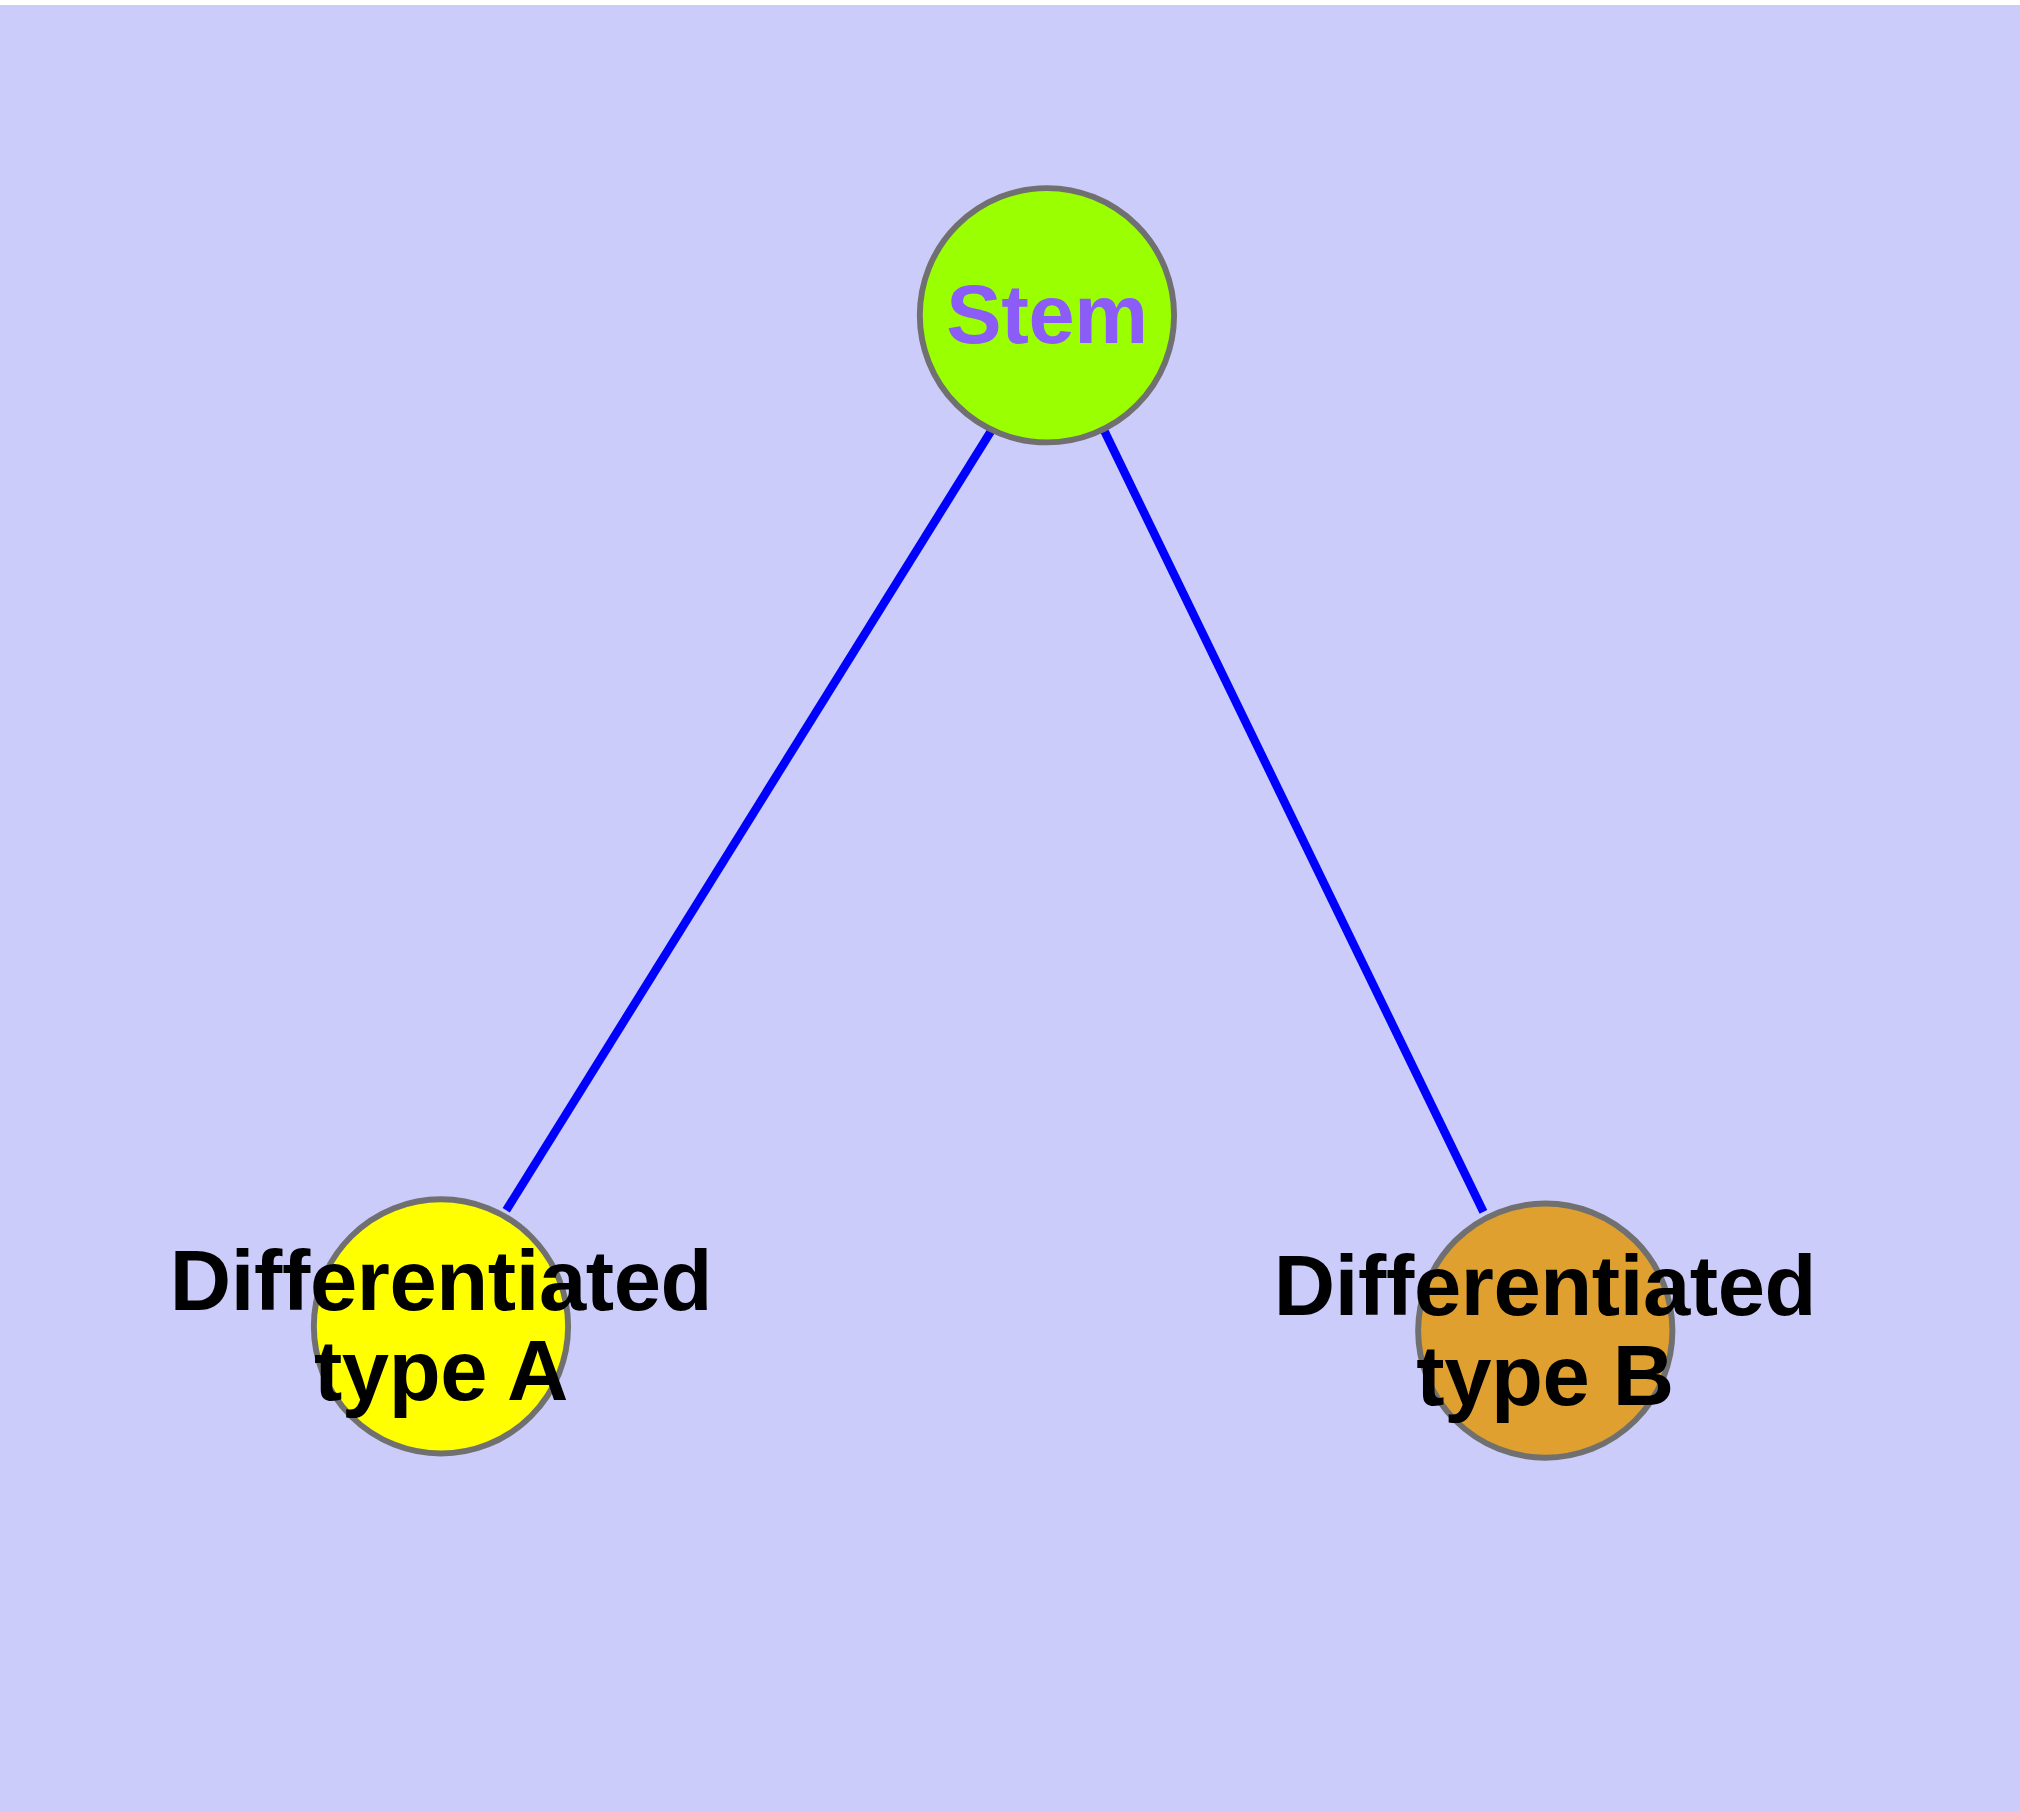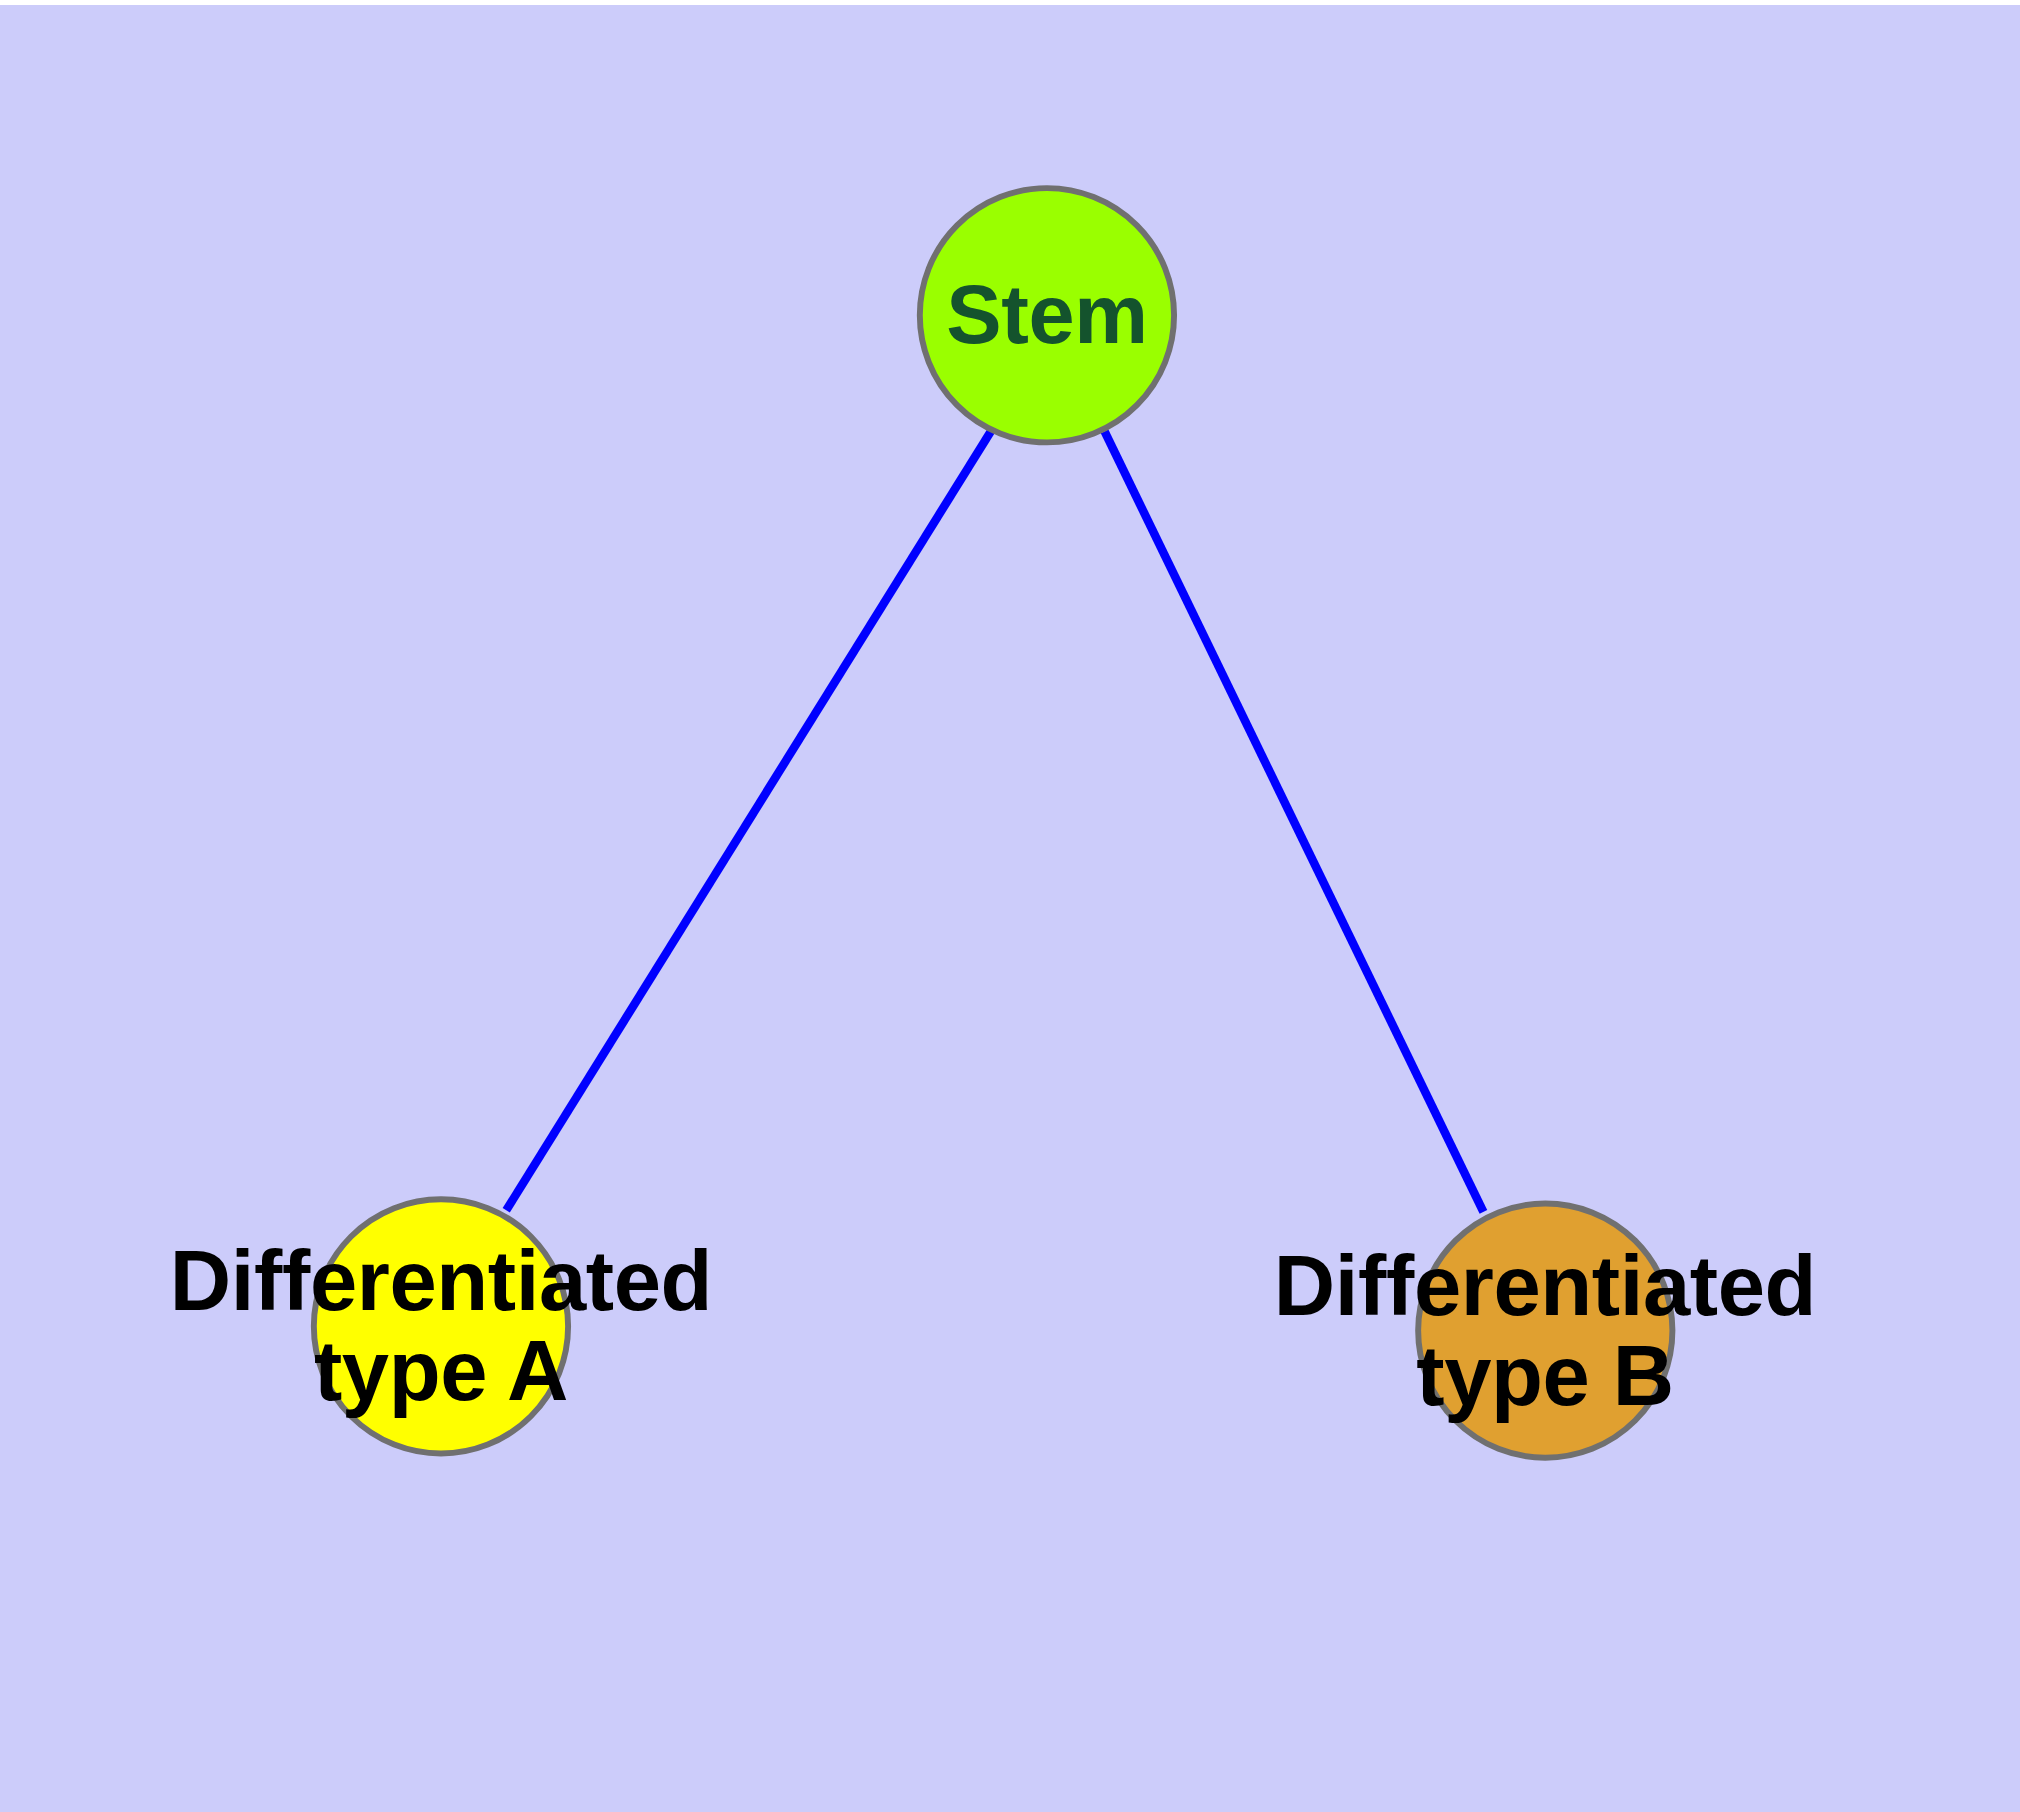--- a/index.html
+++ b/index.html
@@ -82,21 +82,21 @@
       <line class="edge-line" x1="1303" y1="509" x2="1750" y2="1430" stroke="#0000ff"></line>
     </g>
 
     <g>
       <circle class="node-circle" cx="1235" cy="372" r="150" fill="#9aff00" stroke="#707070"></circle>
       <circle class="node-circle" cx="520" cy="1565" r="150" fill="#ffff00" stroke="#707070"></circle>
       <circle class="node-circle" cx="1823" cy="1570" r="150" fill="#e0a030" stroke="#707070"></circle>
     </g>
   </svg>
 
-  <div class="node-label" id="label-stem" style="color: #14532d;">Stem</div>
+  <div class="node-label" id="label-stem" style="color: #8b5cf6;">Stem</div>
 
   <div class="node-label" id="label-type-a" style="color: rgb(0, 0, 0);">Differentiated
 type A</div>
 
   <div class="node-label" id="label-type-b" style="color: rgb(0, 0, 0);">Differentiated
 type B</div>
 
 </div>
 
 

